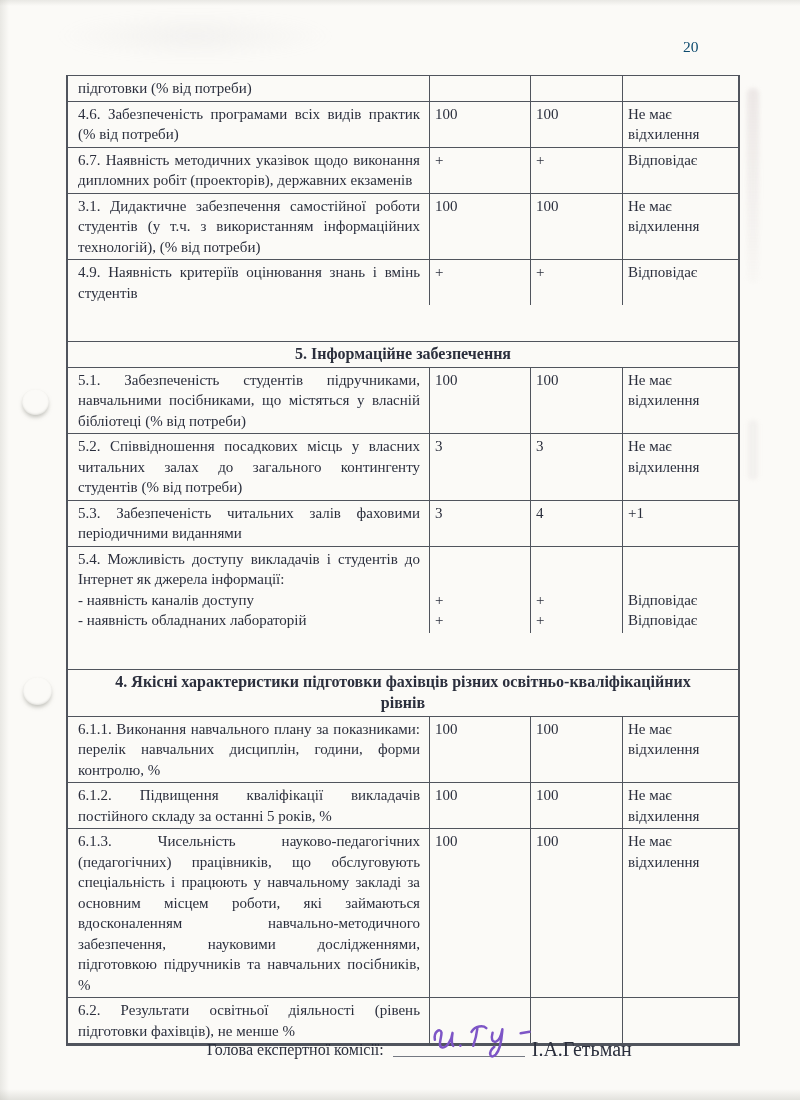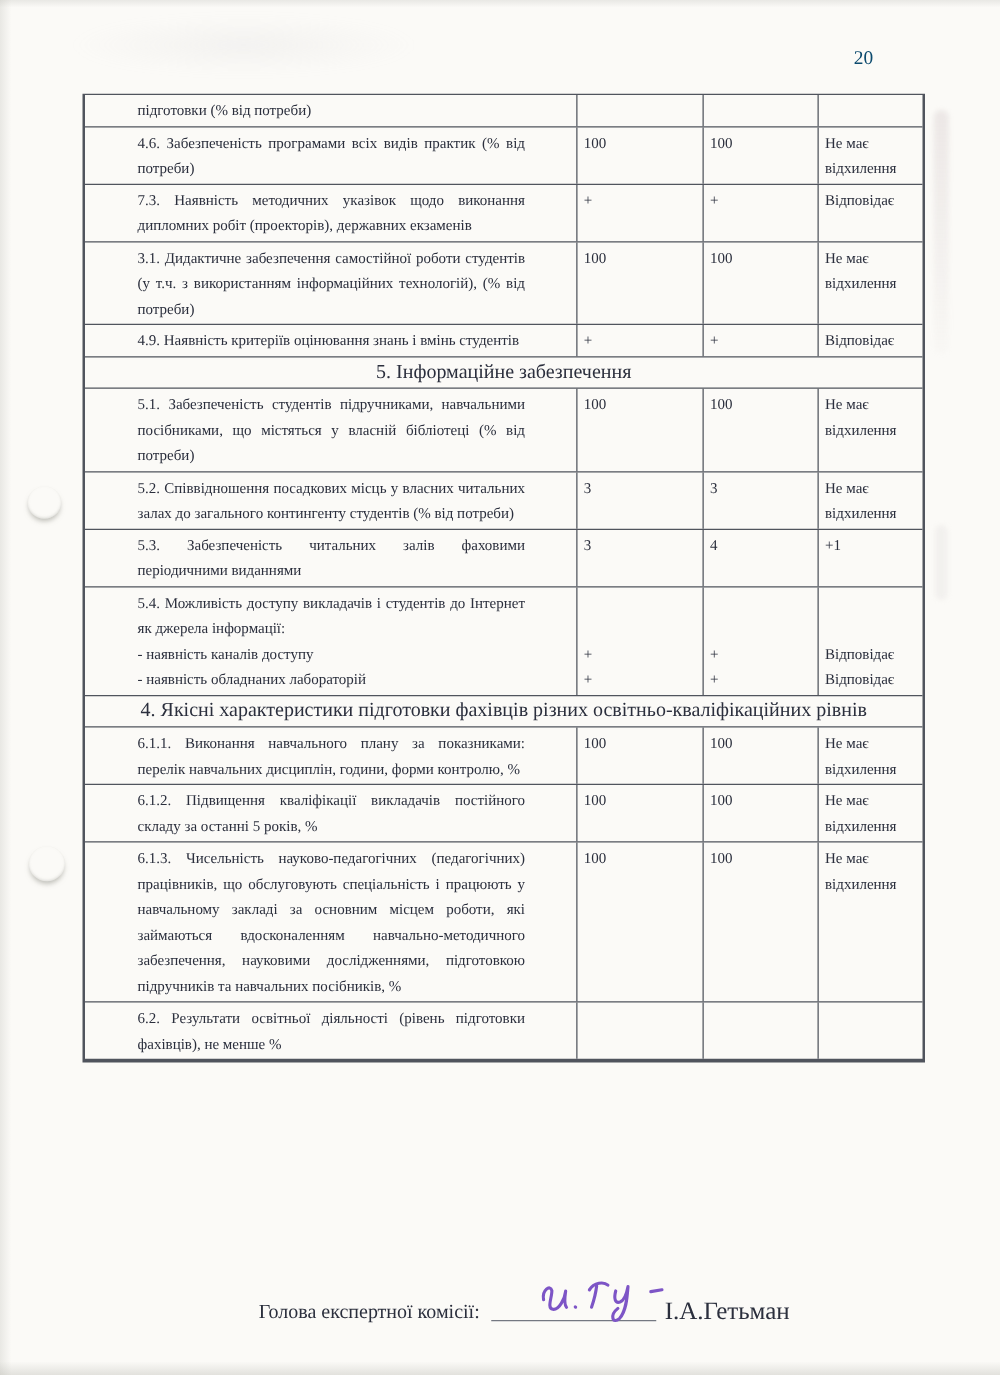--- a/index.html
+++ b/index.html
@@ -31,29 +31,29 @@
   
   .pageno{position:absolute;left:683px;top:38px;font-size:15.5px;color:#0c4a6e;}
 
   
   .tbl{
     position:absolute;left:66px;top:75px;width:674px;box-sizing:border-box;
     border:2px solid #50545d;border-top-width:1.5px;border-bottom-width:3px;
   }
   .row{display:grid;grid-template-columns:361px 101px 92px 1fr;border-top:1.5px solid #50545d;}
   .tbl > :first-child{border-top:none;}
-  .cell{box-sizing:border-box;font-size:12px;line-height:20.5px;margin-left:32px;}
+  .cell{box-sizing:border-box;font-size:15px;line-height:20.5px;}
   .c1{padding:2px 9px 2px 10px;}
   .just{text-align:justify;}
   .subline{text-align:left;}
   .v{border-left:1.5px solid #50545d;padding:2px 5px 2px 5px;}
   .bottom{display:flex;flex-direction:column;justify-content:flex-end;}
   .bottom > div{flex:0 0 20.5px;}
-  .section{border-top:1.5px solid #50545d;text-align:center;font-weight:normal;
-    font-size:16px;line-height:21.5px;padding:1px 40px 2px 40px;}
+  .section{border-top:1.5px solid #50545d;text-align:center;font-weight:bold;
+    font-size:16px;line-height:21.5px;padding:1px 40px 2px 40px;margin-top:36px;}
 
   
   .footer{position:absolute;left:207px;top:1038px;display:flex;align-items:center;font-family:Liberation Serif, serif;}
   .footer .lbl{font-size:16px;white-space:nowrap;}
   .sig-line{width:132px;height:15px;border-bottom:1.4px solid #747882;margin:0 7px 2px 9px;}
   .footer .nm{font-size:20px;white-space:nowrap;}
   .sig-svg{position:absolute;left:426px;top:1013px;transform:rotate(-3deg);}
 </style>
 </head>
 <body>
@@ -81,21 +81,21 @@
     <div class="row">
       <div class="cell c1">
         <div class="just">4.6. Забезпеченість програмами всіх видів практик (% від потреби)</div>
       </div>
       <div class="cell v">100</div>
       <div class="cell v">100</div>
       <div class="cell v">Не має відхилення</div>
     </div>
     <div class="row">
       <div class="cell c1">
-        <div class="just">7.3. Наявність методичних указівок щодо виконання дипломних робіт (проекторів), державних екзаменів</div>
+        <div class="just">6.7. Наявність методичних указівок щодо виконання дипломних робіт (проекторів), державних екзаменів</div>
       </div>
       <div class="cell v">+</div>
       <div class="cell v">+</div>
       <div class="cell v">Відповідає</div>
     </div>
     <div class="row">
       <div class="cell c1">
         <div class="just">3.1. Дидактичне забезпечення самостійної роботи студентів (у т.ч. з використанням інформаційних технологій), (% від потреби)</div>
       </div>
       <div class="cell v">100</div>

